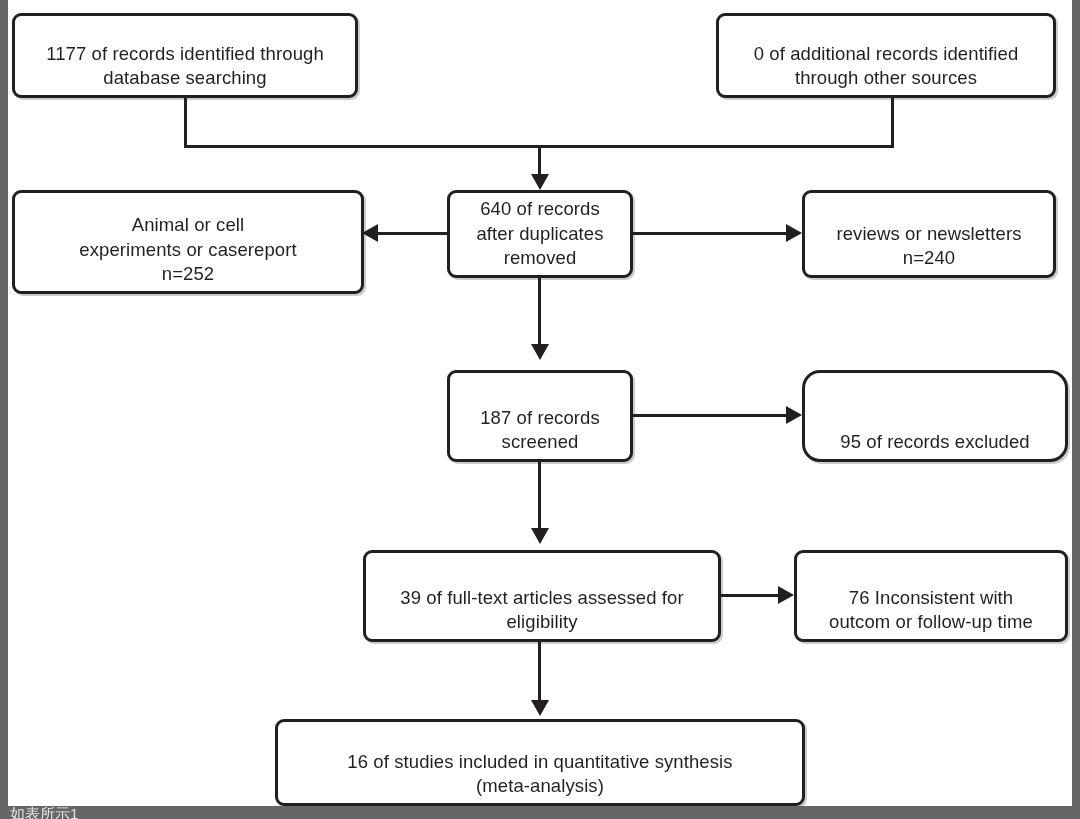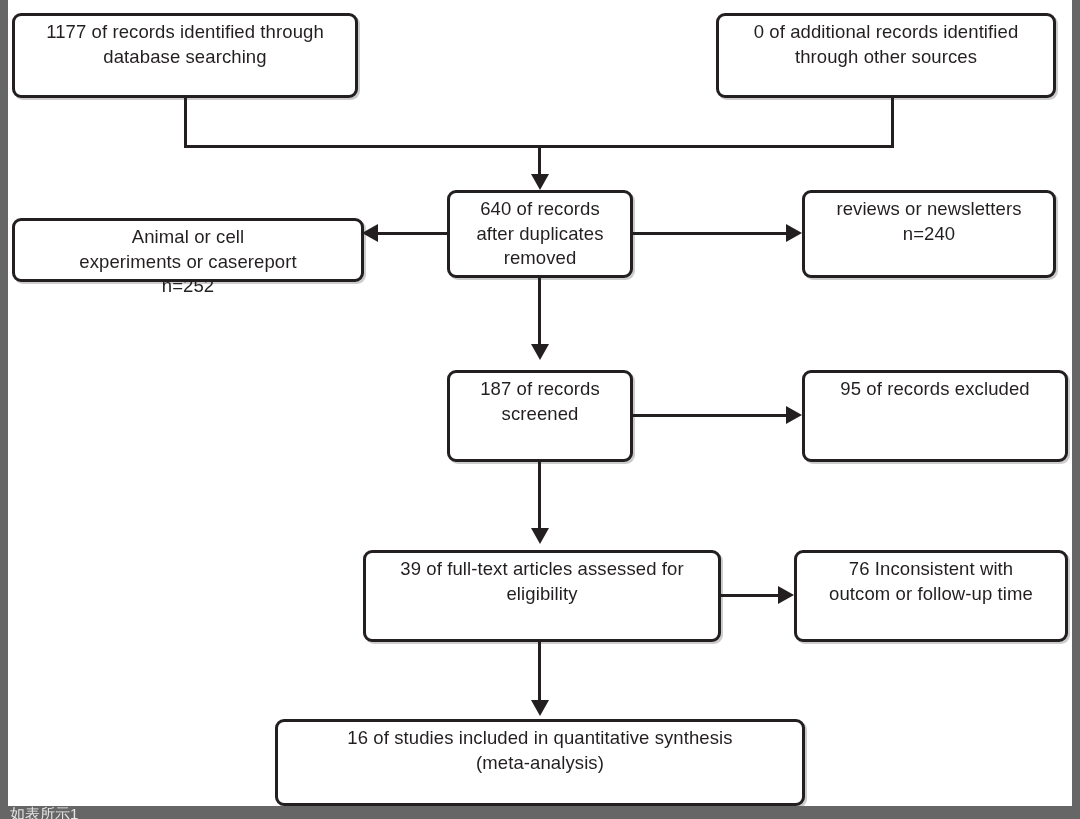--- a/index.html
+++ b/index.html
@@ -27,21 +27,21 @@
     background: #ffffff;
     overflow: hidden;
   }
   .node {
     position: absolute;
     box-sizing: border-box;
     background: #ffffff;
     border: 3px solid #231f20;
     border-radius: 9px;
     display: flex;
-    align-items: flex-start;
+    align-items: flex-end;
     justify-content: center;
     text-align: center;
     color: #231f20;
     font-size: 18.5px;
     line-height: 1.33;
     letter-spacing: 0.1px;
     box-shadow: 2px 2px 0 rgba(0,0,0,0.20);
     padding: 4px 8px;
   }
   .node .txt { display: block; white-space: pre-line; }
@@ -104,21 +104,21 @@
       <span class="txt">0 of additional records identified
 through other sources</span>
     </div>
 
     <div class="ln vline" style="left:176px; top:98px; height:50px;"></div>
     <div class="ln vline" style="left:883px; top:98px; height:50px;"></div>
     <div class="ln hline" style="left:176px; top:145px; width:710px;"></div>
     <div class="ln vline" style="left:530px; top:145px; height:40px;"></div>
     <div class="arrow-down" style="left:523px; top:174px;"></div>
 
-    <div class="node" style="left:4px; top:190px; width:352px; height:64px;margin-top:28px;">
+    <div class="node" style="left:4px; top:190px; width:352px; height:104px;">
       <span class="txt">Animal or cell
 experiments or casereport
 n=252</span>
     </div>
 
     <div class="node" style="left:439px; top:190px; width:186px; height:88px;">
       <span class="txt">640 of records
 after duplicates
 removed</span>
     </div>
@@ -135,21 +135,21 @@
     <div class="arrow-right" style="left:778px; top:224px;"></div>
 
     <div class="ln vline" style="left:530px; top:276px; width:3px; height:76px;"></div>
     <div class="arrow-down" style="left:523px; top:344px;"></div>
 
     <div class="node" style="left:439px; top:370px; width:186px; height:92px;">
       <span class="txt">187 of records
 screened</span>
     </div>
 
-    <div class="node" style="left:794px; top:370px; width:266px; height:92px;">
+    <div class="node" style="left:794px; top:370px; width:266px; height:92px;border-radius:18px;">
       <span class="txt">95 of records excluded</span>
     </div>
 
     <div class="ln hline" style="left:623px; top:414px; width:157px;"></div>
     <div class="arrow-right" style="left:778px; top:406px;"></div>
 
     <div class="ln vline" style="left:530px; top:460px; width:3px; height:76px;"></div>
     <div class="arrow-down" style="left:523px; top:528px;"></div>
 
     <div class="node" style="left:355px; top:550px; width:358px; height:92px;">

